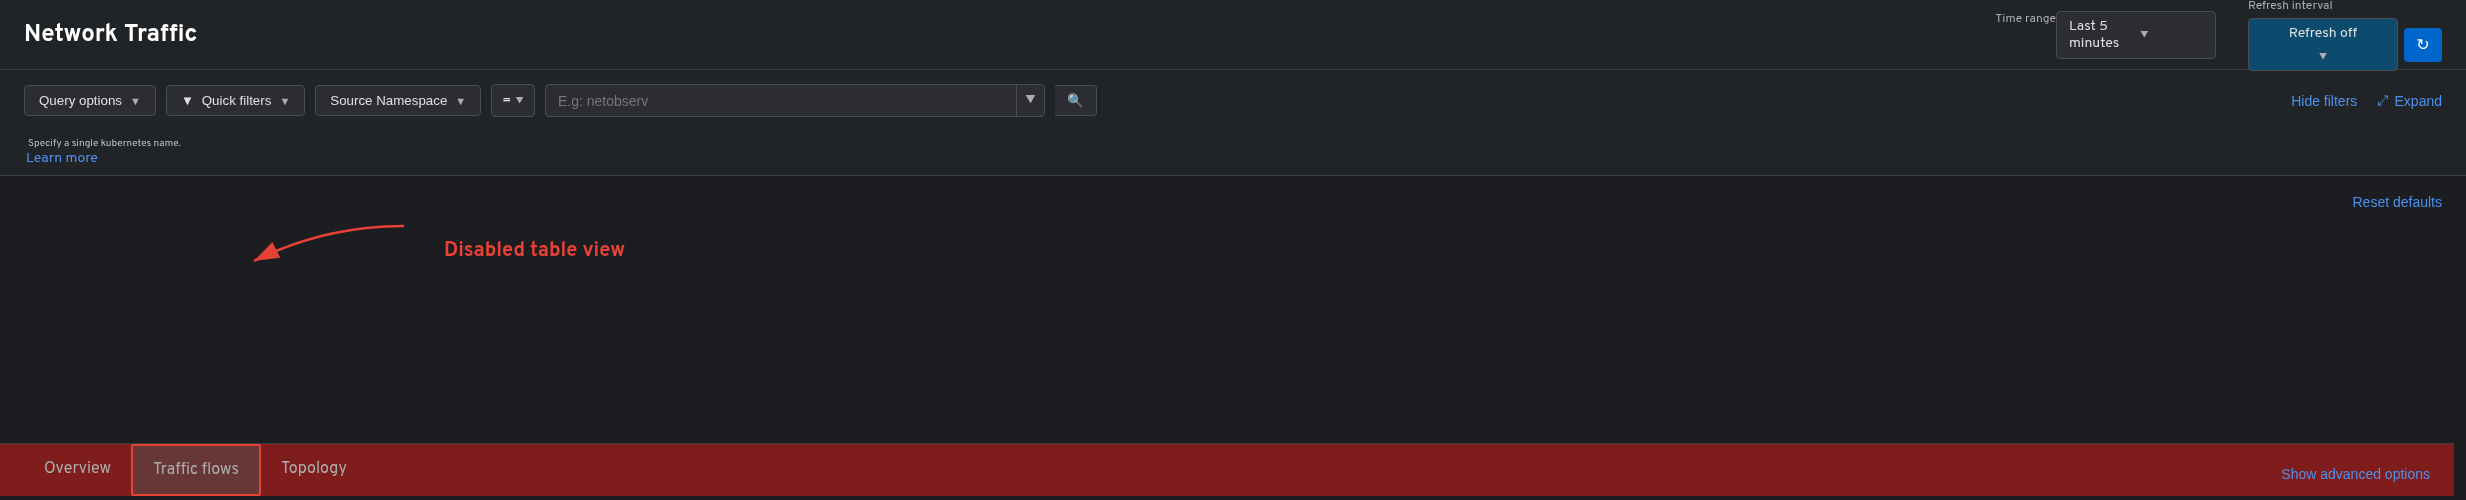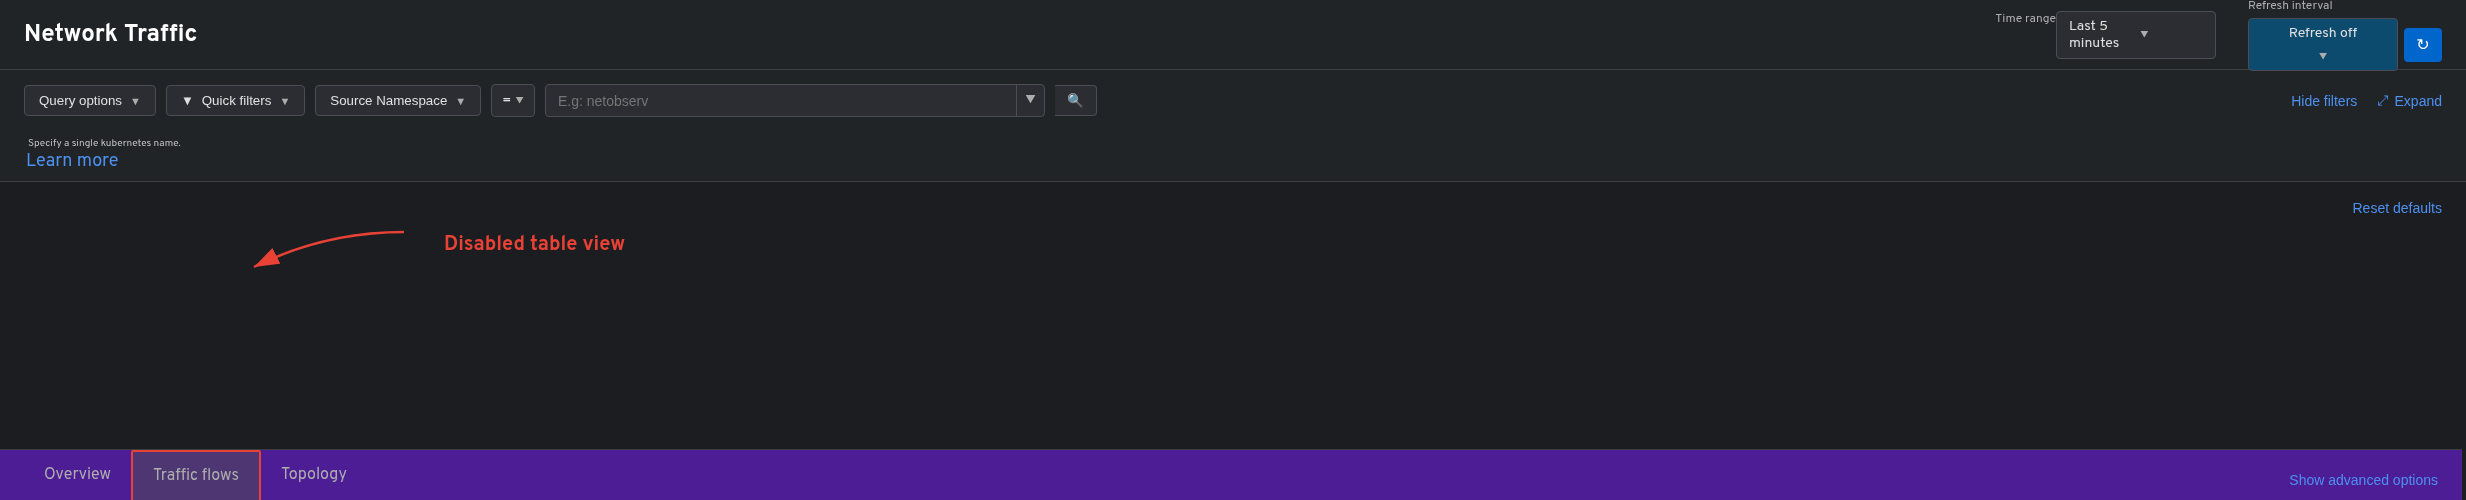--- a/index.html
+++ b/index.html
@@ -209,21 +209,21 @@
     .hint-text {
       font-size: 10px;
       color: #c0c0c0;
       margin-top: 6px;
       padding-left: 2px;
     }
 
     .learn-more {
       color: #4d90f0;
       text-decoration: none;
-      font-size: 18px;
+      font-size: 14px;
     }
 
     .main-area {
       background: #1b1d21;
       padding: 0 24px;
       position: relative;
       height: 320px;
     }
 
     .reset-defaults-row {
@@ -252,24 +252,24 @@
       top: -10px;
     }
 
     .tabs-row {
       display: flex;
       align-items: flex-end;
       padding: 0;
       position: absolute;
       bottom: 0;
       left: 0;
-      right: 4px;
+      right: 12px;
       padding: 0 24px;
       border-top: 1px solid #3c3f42;
-      background: #4c1d95;
+      background: #7f1d1d;
     }
 
     .tab-item {
       padding: 14px 20px;
       cursor: pointer;
       color: #adadad;
       font-size: 16px;
       border-bottom: 3px solid transparent;
       white-space: nowrap;
     }
@@ -369,21 +369,21 @@
   </div>
 </div>
 
 <div class="main-area">
   <div class="reset-defaults-row">
     <button class="reset-defaults-btn">
       <span>Reset defaults</span>
     </button>
   </div>
 
-  <div style="position: relative; display: flex; align-items: flex-start; margin: 10px 0 0 0; height: 50px;">
+  <div style="position: relative; display: flex; align-items: center; margin: 10px 0 0 0; height: 50px;">
     <svg class="arrow-svg" width="320" height="60" style="position:absolute; left:100px; top:-10px;" viewBox="0 0 320 60">
       <defs>
         <marker id="arrowhead" markerWidth="10" markerHeight="7" refX="10" refY="3.5" orient="auto">
           <polygon points="0 0, 10 3.5, 0 7" fill="#e84135"></polygon>
         </marker>
       </defs>
       <path d="M 280 10 Q 200 10 130 45" stroke="#e84135" stroke-width="2.5" fill="none" marker-end="url(#arrowhead)"></path>
     </svg>
     <span class="disabled-label" style="margin-left: 420px;">Disabled table view</span>
   </div>

